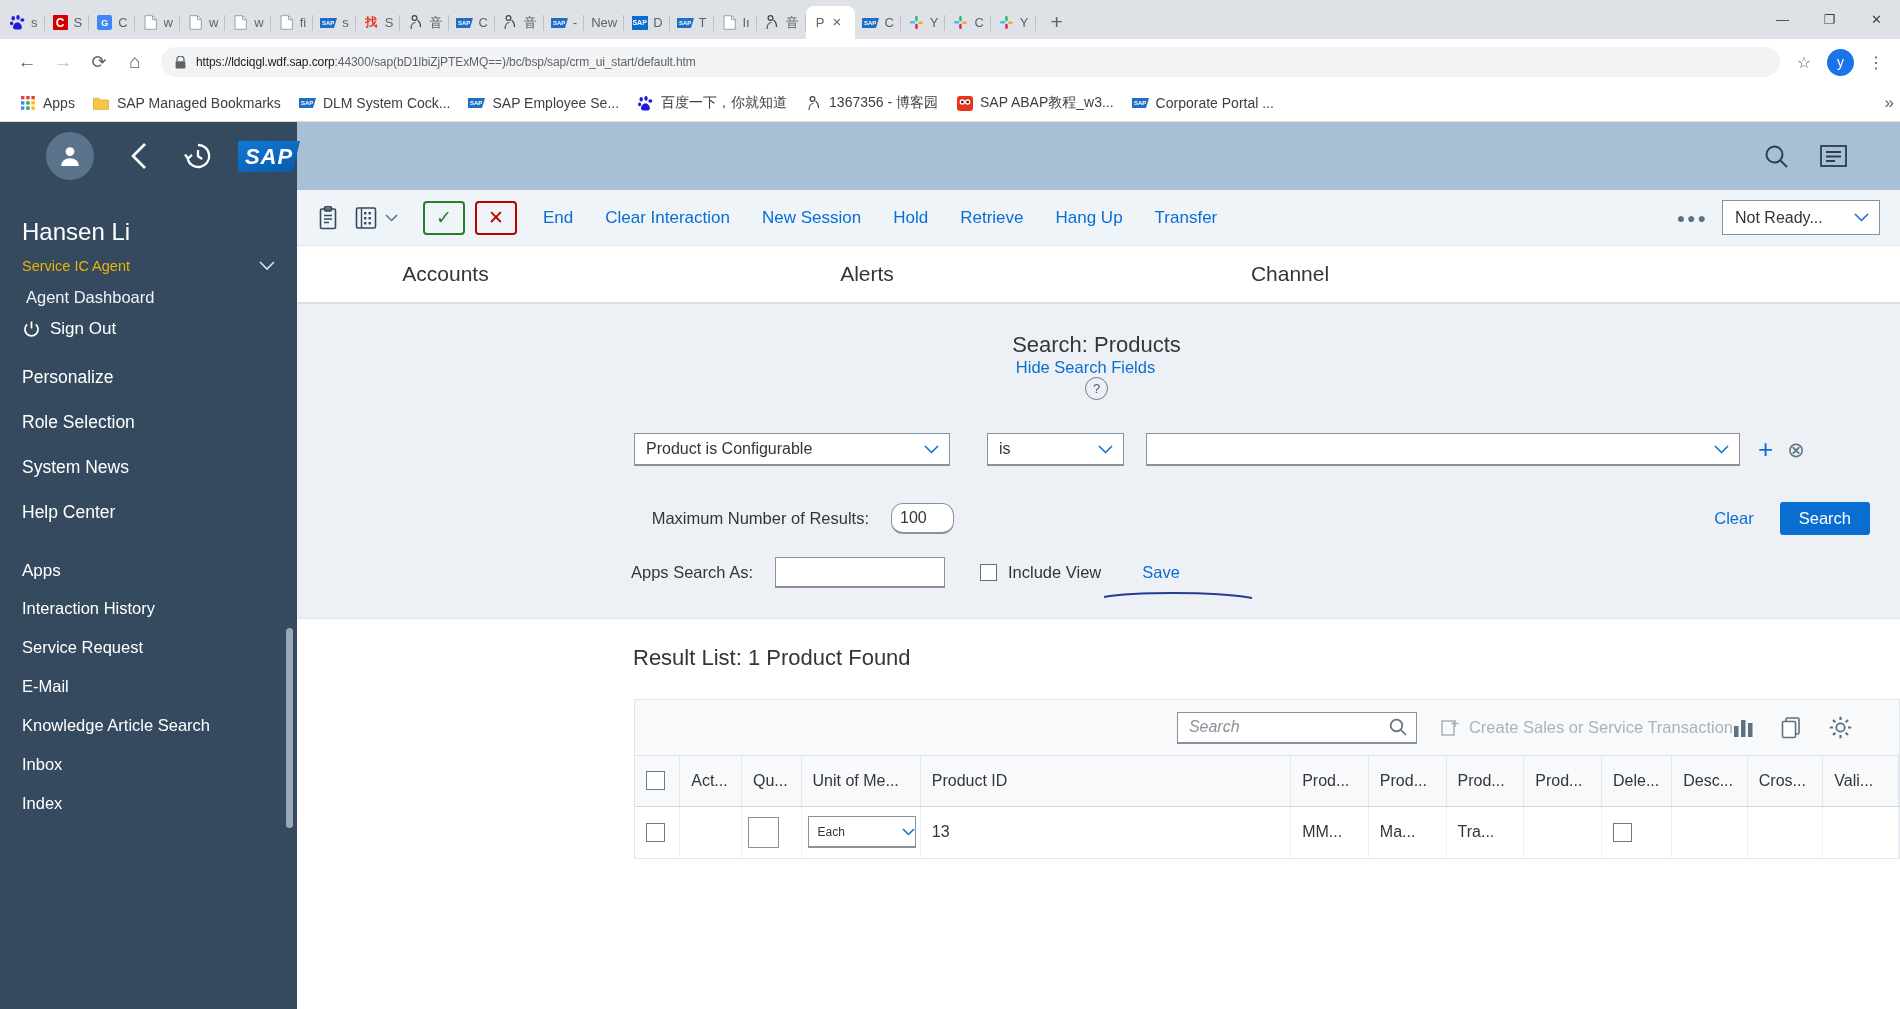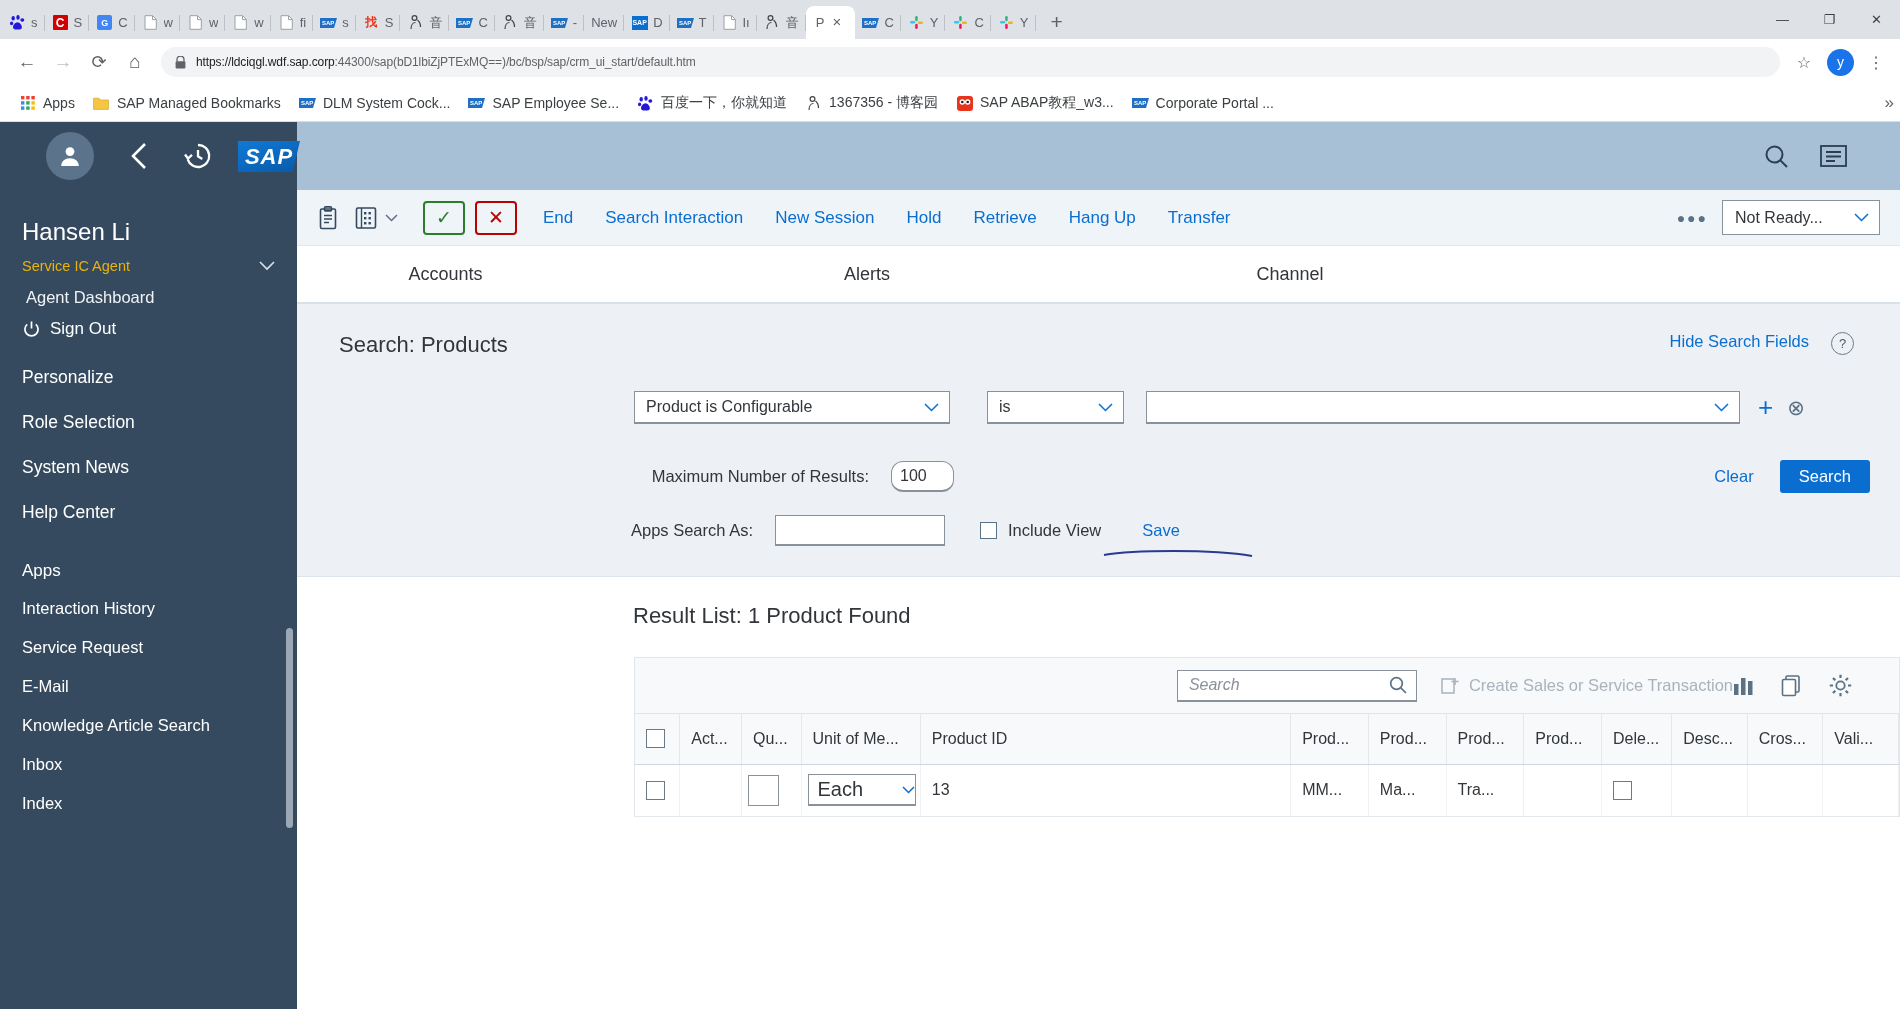--- a/index.html
+++ b/index.html
@@ -327,34 +327,35 @@
   
   .navbar2 {
     height: 58px;
     background: #fff;
     display: flex;
     align-items: center;
     border-bottom: 2px solid #d9e1e8;
   }
   .navbar2 .nitem {
     flex: 0 0 auto;
-    font-size: 18px;
+    font-size: 21px;
     color: #32363a;
     text-align: center;
   }
 
   
   .searchpanel {
     background: #edf1f5;
     padding: 0 0 30px 0;
     border-bottom: 1px solid #dde4ea;
   }
   .sp-head {
-    display: flex; 
+    display: flex; align-items: center;
     padding: 28px 46px 0 42px;
+    flex-direction: column;
   }
   .sp-title { font-size: 22px; color: #32363a; font-weight: 400; }
   .sp-head .sp-sp { flex: 1 1 auto; }
   .sp-hide { font-size: 16.5px; color: #0a6ed1; padding-right: 22px; }
   .sp-help {
     width: 23px; height: 23px; border-radius: 50%;
     border: 1px solid #6a7a88; color: #4a5a68;
     display: flex; align-items: center; justify-content: center;
     font-size: 13px;
   }
@@ -476,21 +477,21 @@
     width: 31px; height: 31px;
     border: 1px solid #89919a;
     background: #fff;
   }
   .cellsel {
     width: 108px; height: 32px;
     border: 1px solid #89919a; border-bottom: 2px solid #89919a;
     background: #fff;
     display: flex; align-items: center; justify-content: space-between;
     padding: 0 0 0 9px;
-    font-size: 20px;
+    font-size: 12px;
   }
   .cellsel .cv { color:#0a6ed1; font-size:12px; }
   .hdrcbox {
     width: 19px; height: 19px;
     border: 1px solid #6a7a88; background:#fff;
   }
   .svgico { display:block; }
 </style>
 </head>
 <body>
@@ -913,21 +914,21 @@
         </div>
         <div class="cic-chev">
           <svg width="13" height="8" viewBox="0 0 13 8" class="svgico">
               <path d="M1 1l5.5 5.5L12 1" fill="none" stroke="#5b7184" stroke-width="1.5"></path>
             </svg>
         </div>
         <div class="cic-accept">✓</div>
         <div class="cic-reject">✕</div>
         <div id="cic-links" style="display:flex;align-items:center;">
             <div class="cic-link">End</div>
-            <div class="cic-link">Search Interaction</div>
+            <div class="cic-link">Clear Interaction</div>
             <div class="cic-link">New Session</div>
             <div class="cic-link">Hold</div>
             <div class="cic-link">Retrieve</div>
             <div class="cic-link">Hang Up</div>
             <div class="cic-link">Transfer</div>
           </div>
         <div class="cic-spacer"></div>
         <div class="cic-dots">●●●</div>
         <div class="cic-select">
           <span>Not Ready...</span>

